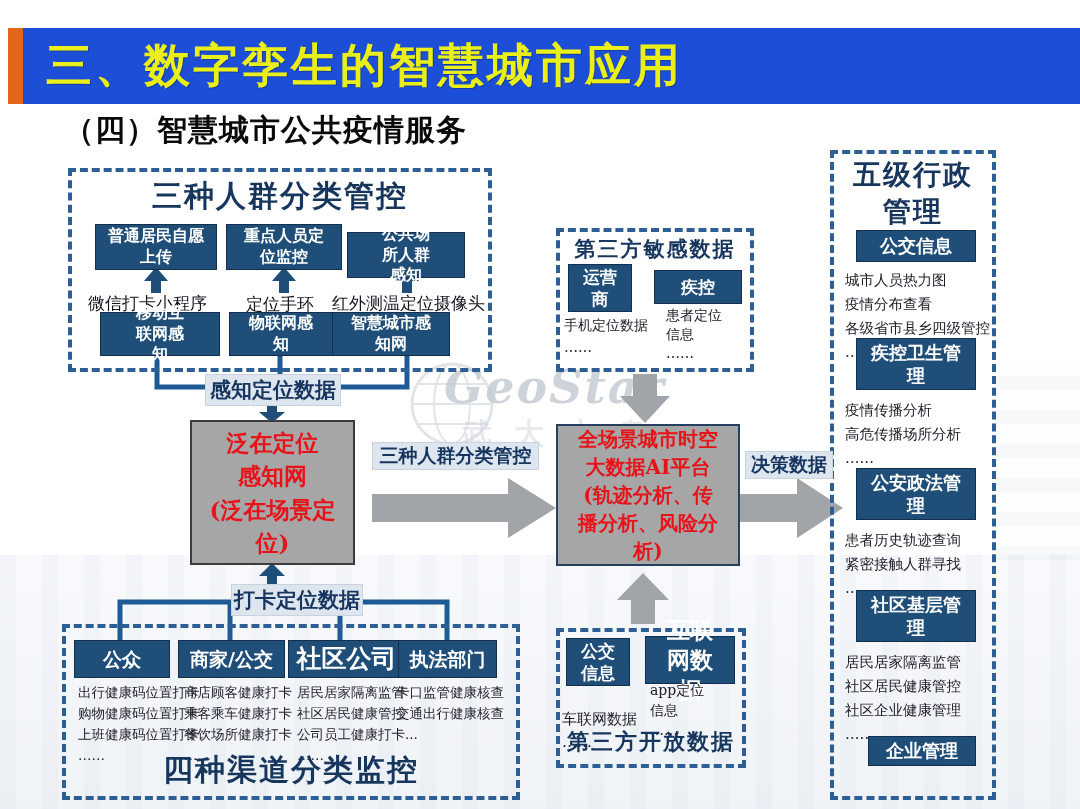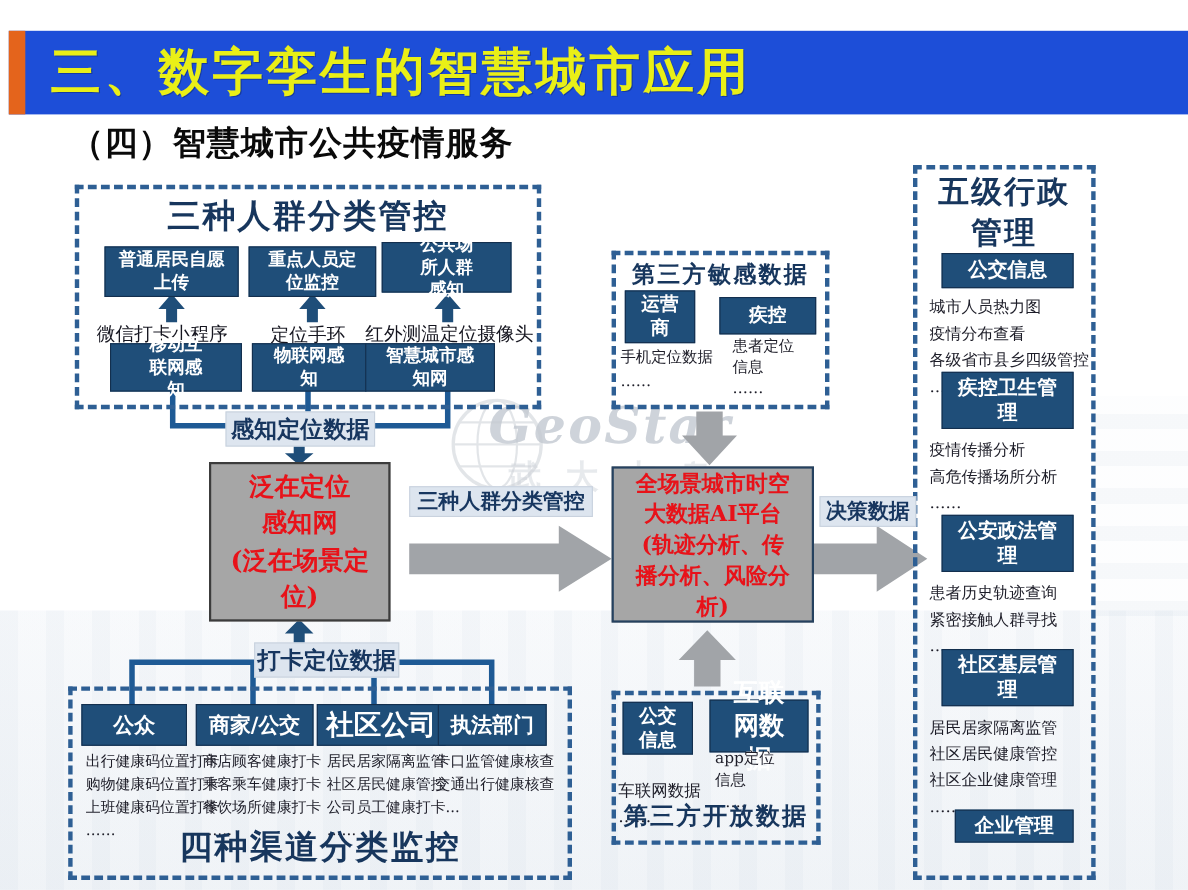--- a/index.html
+++ b/index.html
@@ -96,21 +96,21 @@
       <polygon points="633,374 657,374 657,396 670,396 645,423 620,396 633,396"></polygon>
       <polygon points="631,624 631,600 617,600 643,573 669,600 655,600 655,624"></polygon>
     </g>
   </svg>
 
   <div class="abs dashed-panel" style="left:68px;top:168px;width:424px;height:204px"></div>
   <div class="abs panel-title" style="left:68px;top:176px;width:424px;font-size:30px">三种人群分类管控</div>
 
   <div class="abs navy-box" style="left:95px;top:224px;width:122px;height:46px;font-size:16px;padding:0 6px">普通居民自愿上传</div>
   <div class="abs navy-box" style="left:226px;top:224px;width:116px;height:46px;font-size:16px;padding:0 13px">重点人员定位监控</div>
-  <div class="abs navy-box" style="left:347px;top:220px;width:118px;height:46px;font-size:16px;padding:0 31px">公共场所人群感知</div>
+  <div class="abs navy-box" style="left:347px;top:232px;width:118px;height:46px;font-size:16px;padding:0 31px">公共场所人群感知</div>
 
   <div class="abs dev-label" style="left:88px;top:292px;font-size:17px">微信打卡小程序</div>
   <div class="abs dev-label" style="left:246px;top:293px;font-size:17px">定位手环</div>
   <div class="abs dev-label" style="left:332px;top:292px;font-size:17px">红外测温定位摄像头</div>
 
   <div class="abs navy-box" style="left:100px;top:312px;width:120px;height:44px;font-size:16px;padding:0 30px">移动互联网感知</div>
   <div class="abs navy-box" style="left:229px;top:312px;width:104px;height:44px;font-size:16px;padding:0 16px">物联网感知</div>
   <div class="abs navy-box" style="left:332px;top:312px;width:118px;height:44px;font-size:16px;padding:0 13px">智慧城市感知网</div>
 
   <div class="abs label-chip" style="left:205px;top:374px;width:136px;height:32px;font-size:21px">感知定位数据</div>

